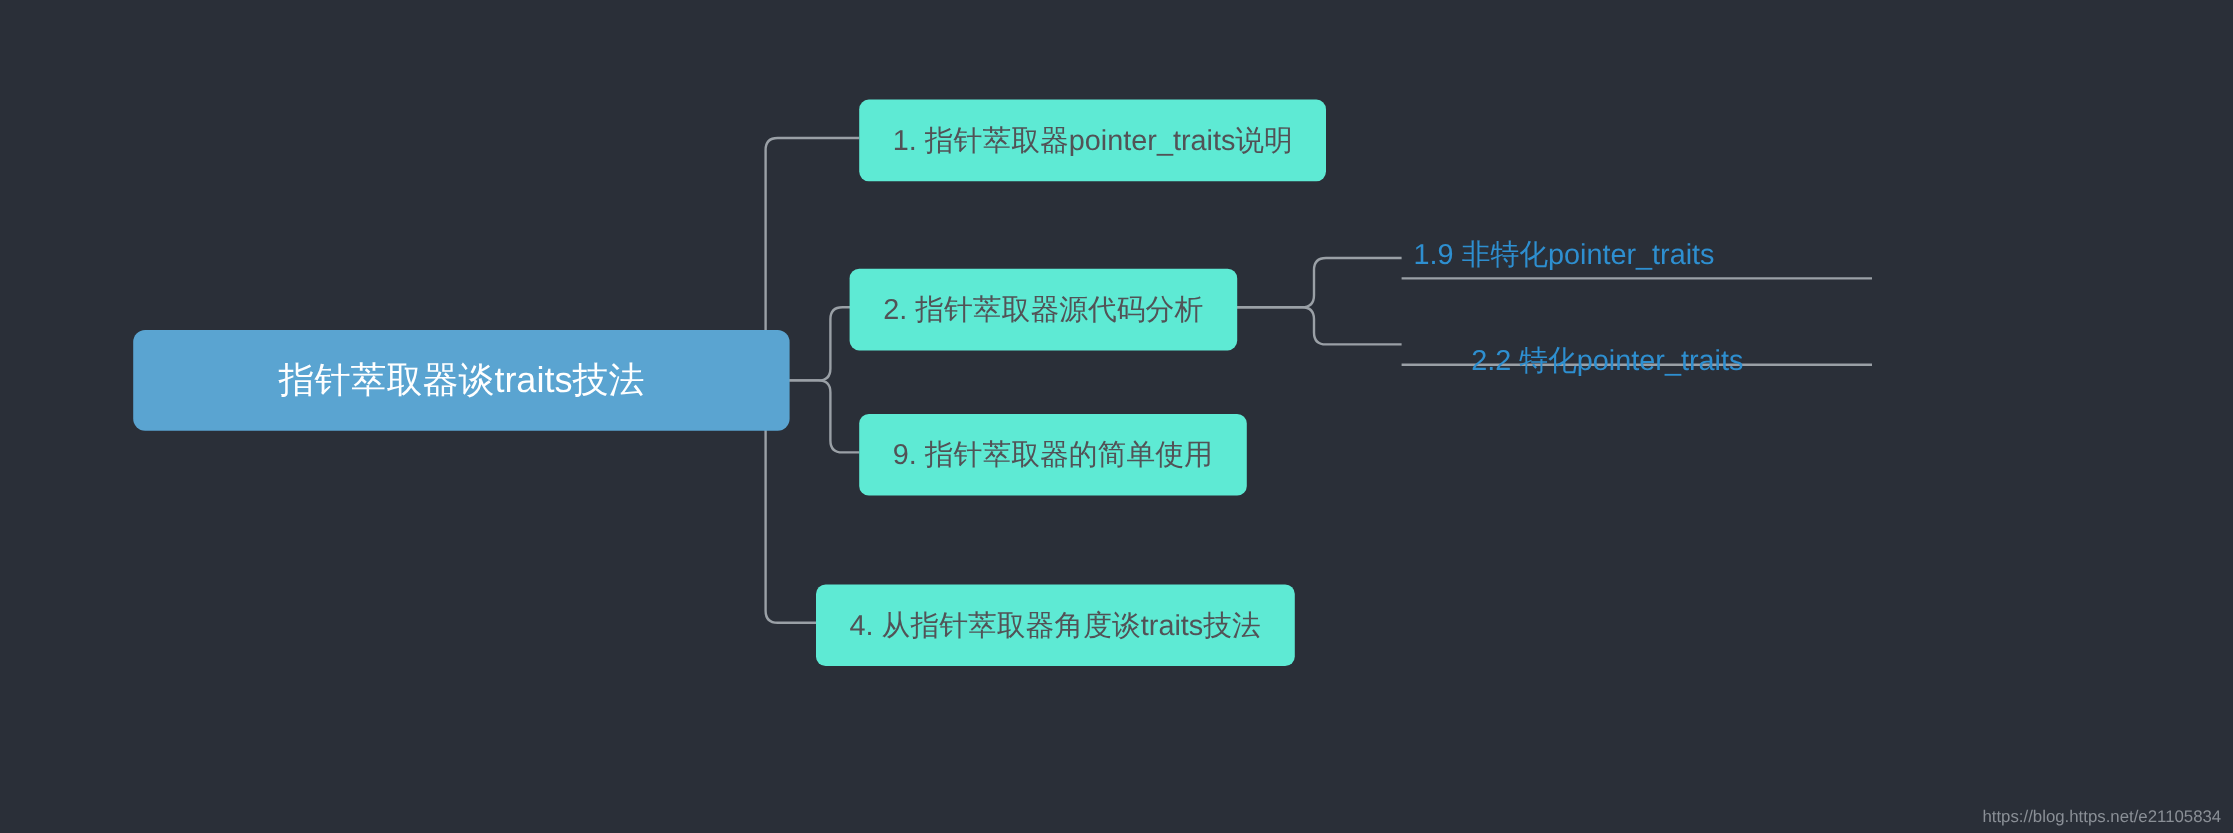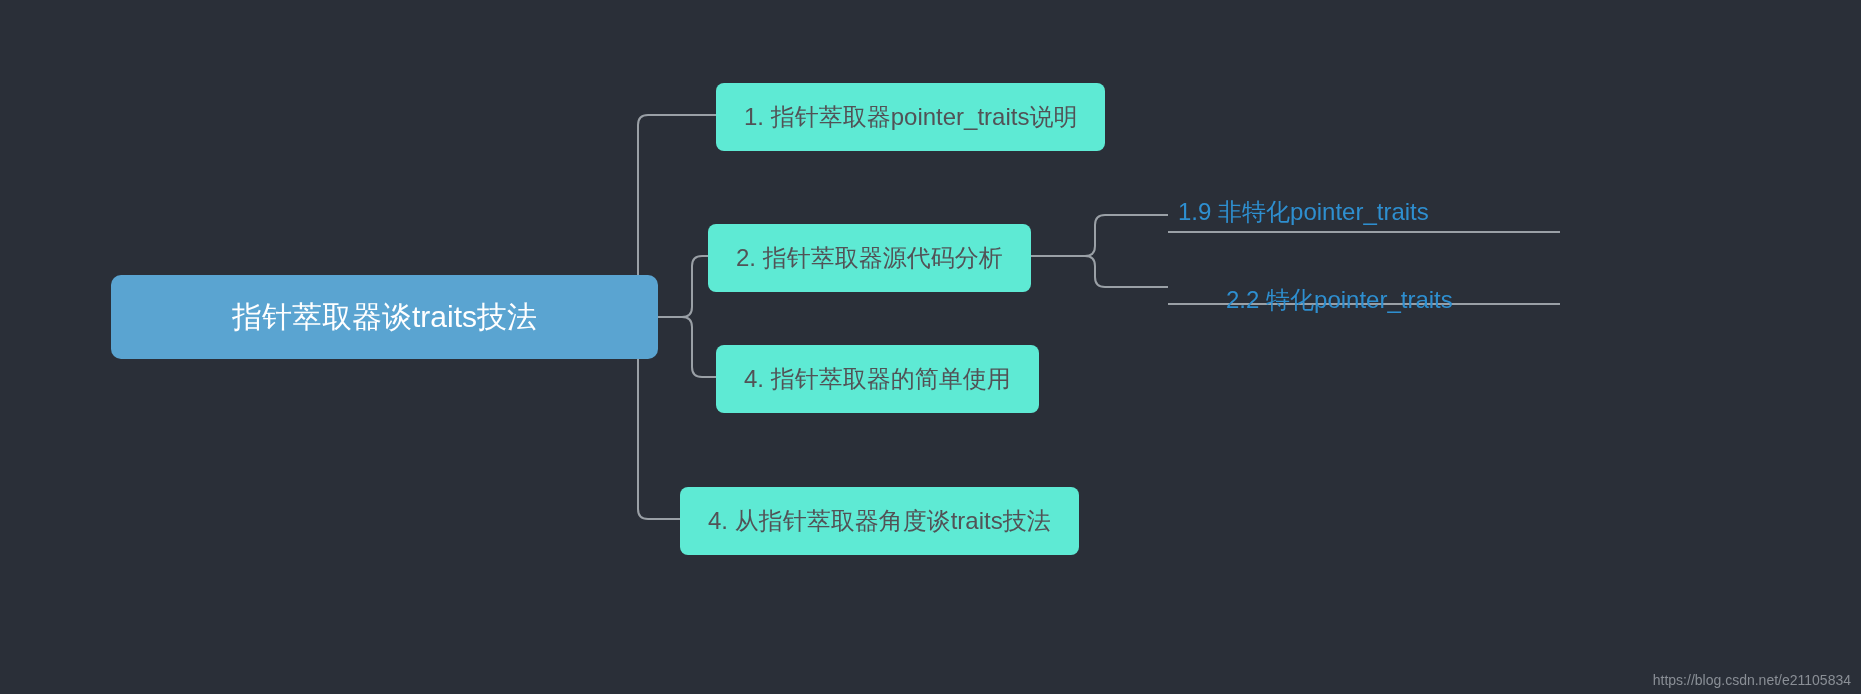--- a/index.html
+++ b/index.html
@@ -79,28 +79,28 @@
   <span>指针萃取器谈traits技法</span>
 </div>
 
 <div class="branch-node" style="left:716px; top:83px;">
   <span>1. 指针萃取器pointer_traits说明</span>
 </div>
 <div class="branch-node" style="left:708px; top:224px;">
   <span>2. 指针萃取器源代码分析</span>
 </div>
 <div class="branch-node" style="left:716px; top:345px;">
-  <span>4. 指针萃取器的简单使用</span>
+  <span>9. 指针萃取器的简单使用</span>
 </div>
 <div class="branch-node" style="left:680px; top:487px;">
   <span>4. 从指针萃取器角度谈traits技法</span>
 </div>
 
 <div class="leaf-node" style="left:1178px; top:196px;">
   <span>1.9 非特化pointer_traits</span>
 </div>
 <div class="leaf-node" style="left:1178px; top:284px;margin-left:48px;">
   <span>2.2 特化pointer_traits</span>
 </div>
 
 <div class="watermark">
-  <span>https://blog.csdn.net/e21105834</span>
+  <span>https://blog.https.net/e21105834</span>
 </div>
 
 </body></html>

